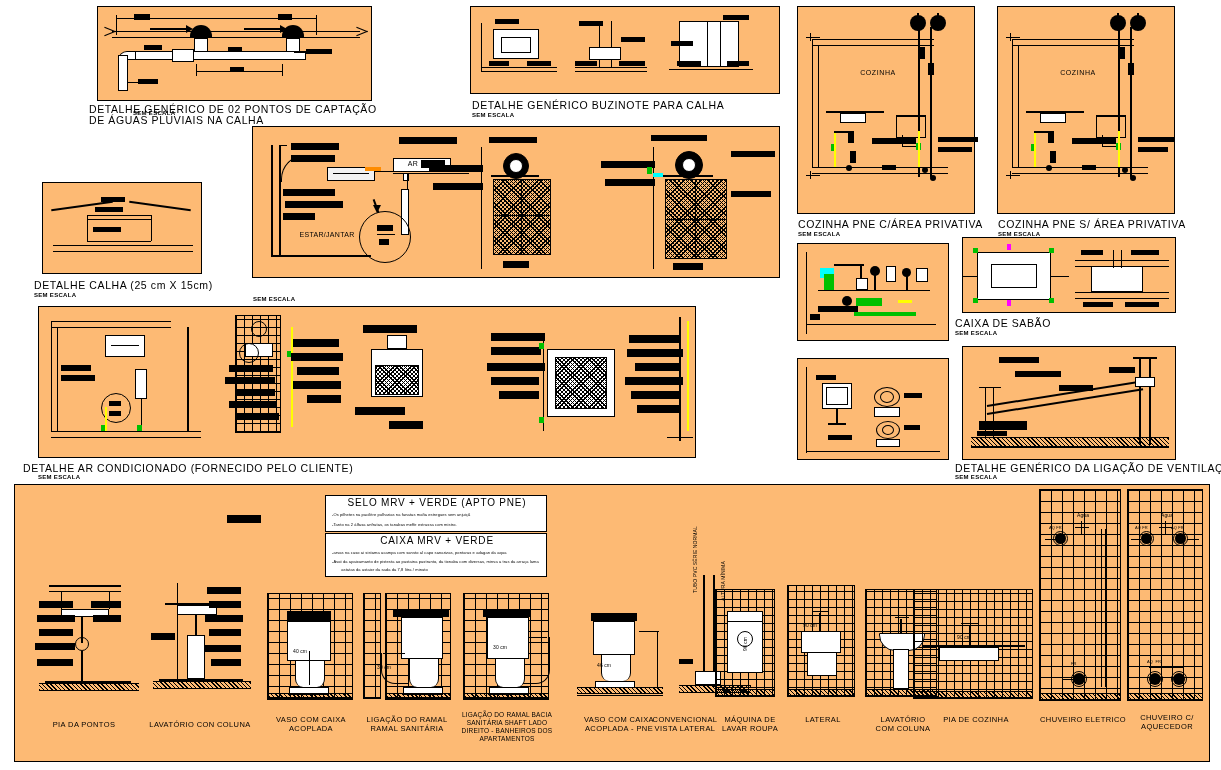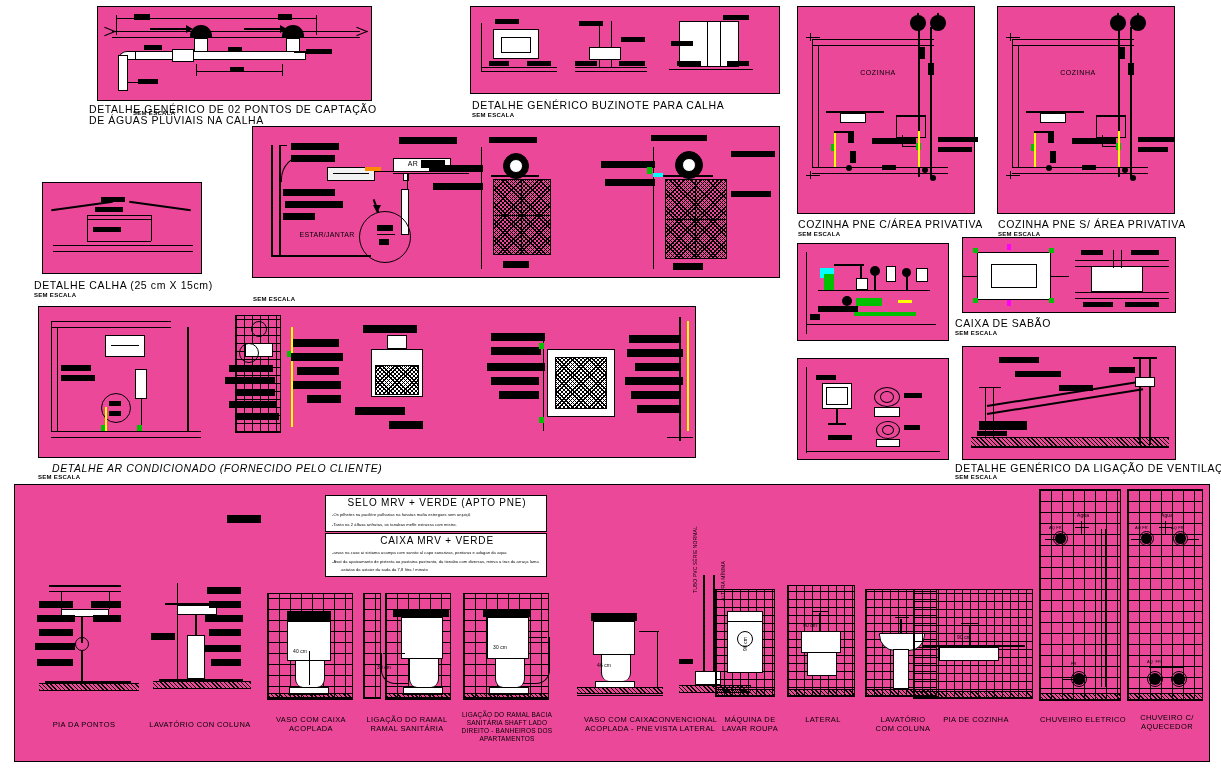--- a/index.html
+++ b/index.html
@@ -2,21 +2,21 @@
 <html><head>
 <meta charset="utf-8">
 <style>
   html,body{margin:0;padding:0;background:#ffffff;}
   body{width:1221px;height:770px;position:relative;overflow:hidden;
        font-family:"Liberation Sans", sans-serif;color:#000;}
 
   .sheet{position:absolute;left:0;top:0;width:1221px;height:770px;background:#fff;}
 
   
-  .panel{position:absolute;border:1.5px solid #000;background:#ec4899;box-sizing:border-box;}
+  .panel{position:absolute;border:1.5px solid #000;background:#fdba74;box-sizing:border-box;}
   .thin{position:absolute;border:1px solid #000;background:#fff;box-sizing:border-box;}
   .lbl{position:absolute;font-size:10.5px;letter-spacing:.6px;line-height:11px;
        white-space:pre;font-family:"Liberation Sans",sans-serif;}
   .sub{position:absolute;font-size:6px;font-weight:bold;letter-spacing:.3px;}
   .tiny{position:absolute;font-size:4px;letter-spacing:.1px;line-height:5px;white-space:pre;}
   .cap{position:absolute;font-size:7.5px;text-align:center;line-height:9px;letter-spacing:.4px;}
   .cap2{position:absolute;font-size:6.5px;text-align:center;line-height:8px;letter-spacing:.2px;}
 
   .hl{position:absolute;background:#000;}            
   .hr{position:absolute;background:#000;height:1px;} 
@@ -424,21 +424,21 @@
     <div class="hl" style="left:596px;top:56px;width:46px;height:8px;"></div>
     <div class="hl" style="left:586px;top:70px;width:58px;height:8px;"></div>
     <div class="hl" style="left:592px;top:84px;width:50px;height:8px;"></div>
     <div class="hl" style="left:598px;top:98px;width:44px;height:8px;"></div>
     <div class="grn" style="left:500px;top:36px;width:5px;height:6px;"></div>
     <div class="grn" style="left:500px;top:110px;width:5px;height:6px;"></div>
     <div class="ylw" style="left:648px;top:14px;width:2px;height:110px;"></div>
     <div class="vr" style="left:640px;top:10px;height:124px;width:2px;"></div>
     <div class="hr" style="left:628px;top:130px;width:26px;"></div>
   </div>
-  <div class="lbl" style="left:52px;top:463px;font-style:italic;">DETALHE AR CONDICIONADO (FORNECIDO PELO CLIENTE)</div>
+  <div class="lbl" style="left:23px;top:463px;">DETALHE AR CONDICIONADO (FORNECIDO PELO CLIENTE)</div>
   <div class="sub" style="left:38px;top:474px;">SEM ESCALA</div>
 
   <div class="panel" style="left:797px;top:358px;width:152px;height:102px;">
     <div class="vr" style="left:8px;top:8px;height:86px;"></div>
     <div class="hr" style="left:8px;top:92px;width:134px;"></div>
 
     <div class="thin" style="left:24px;top:24px;width:30px;height:26px;"></div>
     <div class="thin" style="left:28px;top:28px;width:22px;height:18px;"></div>
     <div class="ln" style="left:38px;top:50px;width:2px;height:16px;"></div>
     <div class="ln" style="left:30px;top:64px;width:18px;height:2px;"></div>

